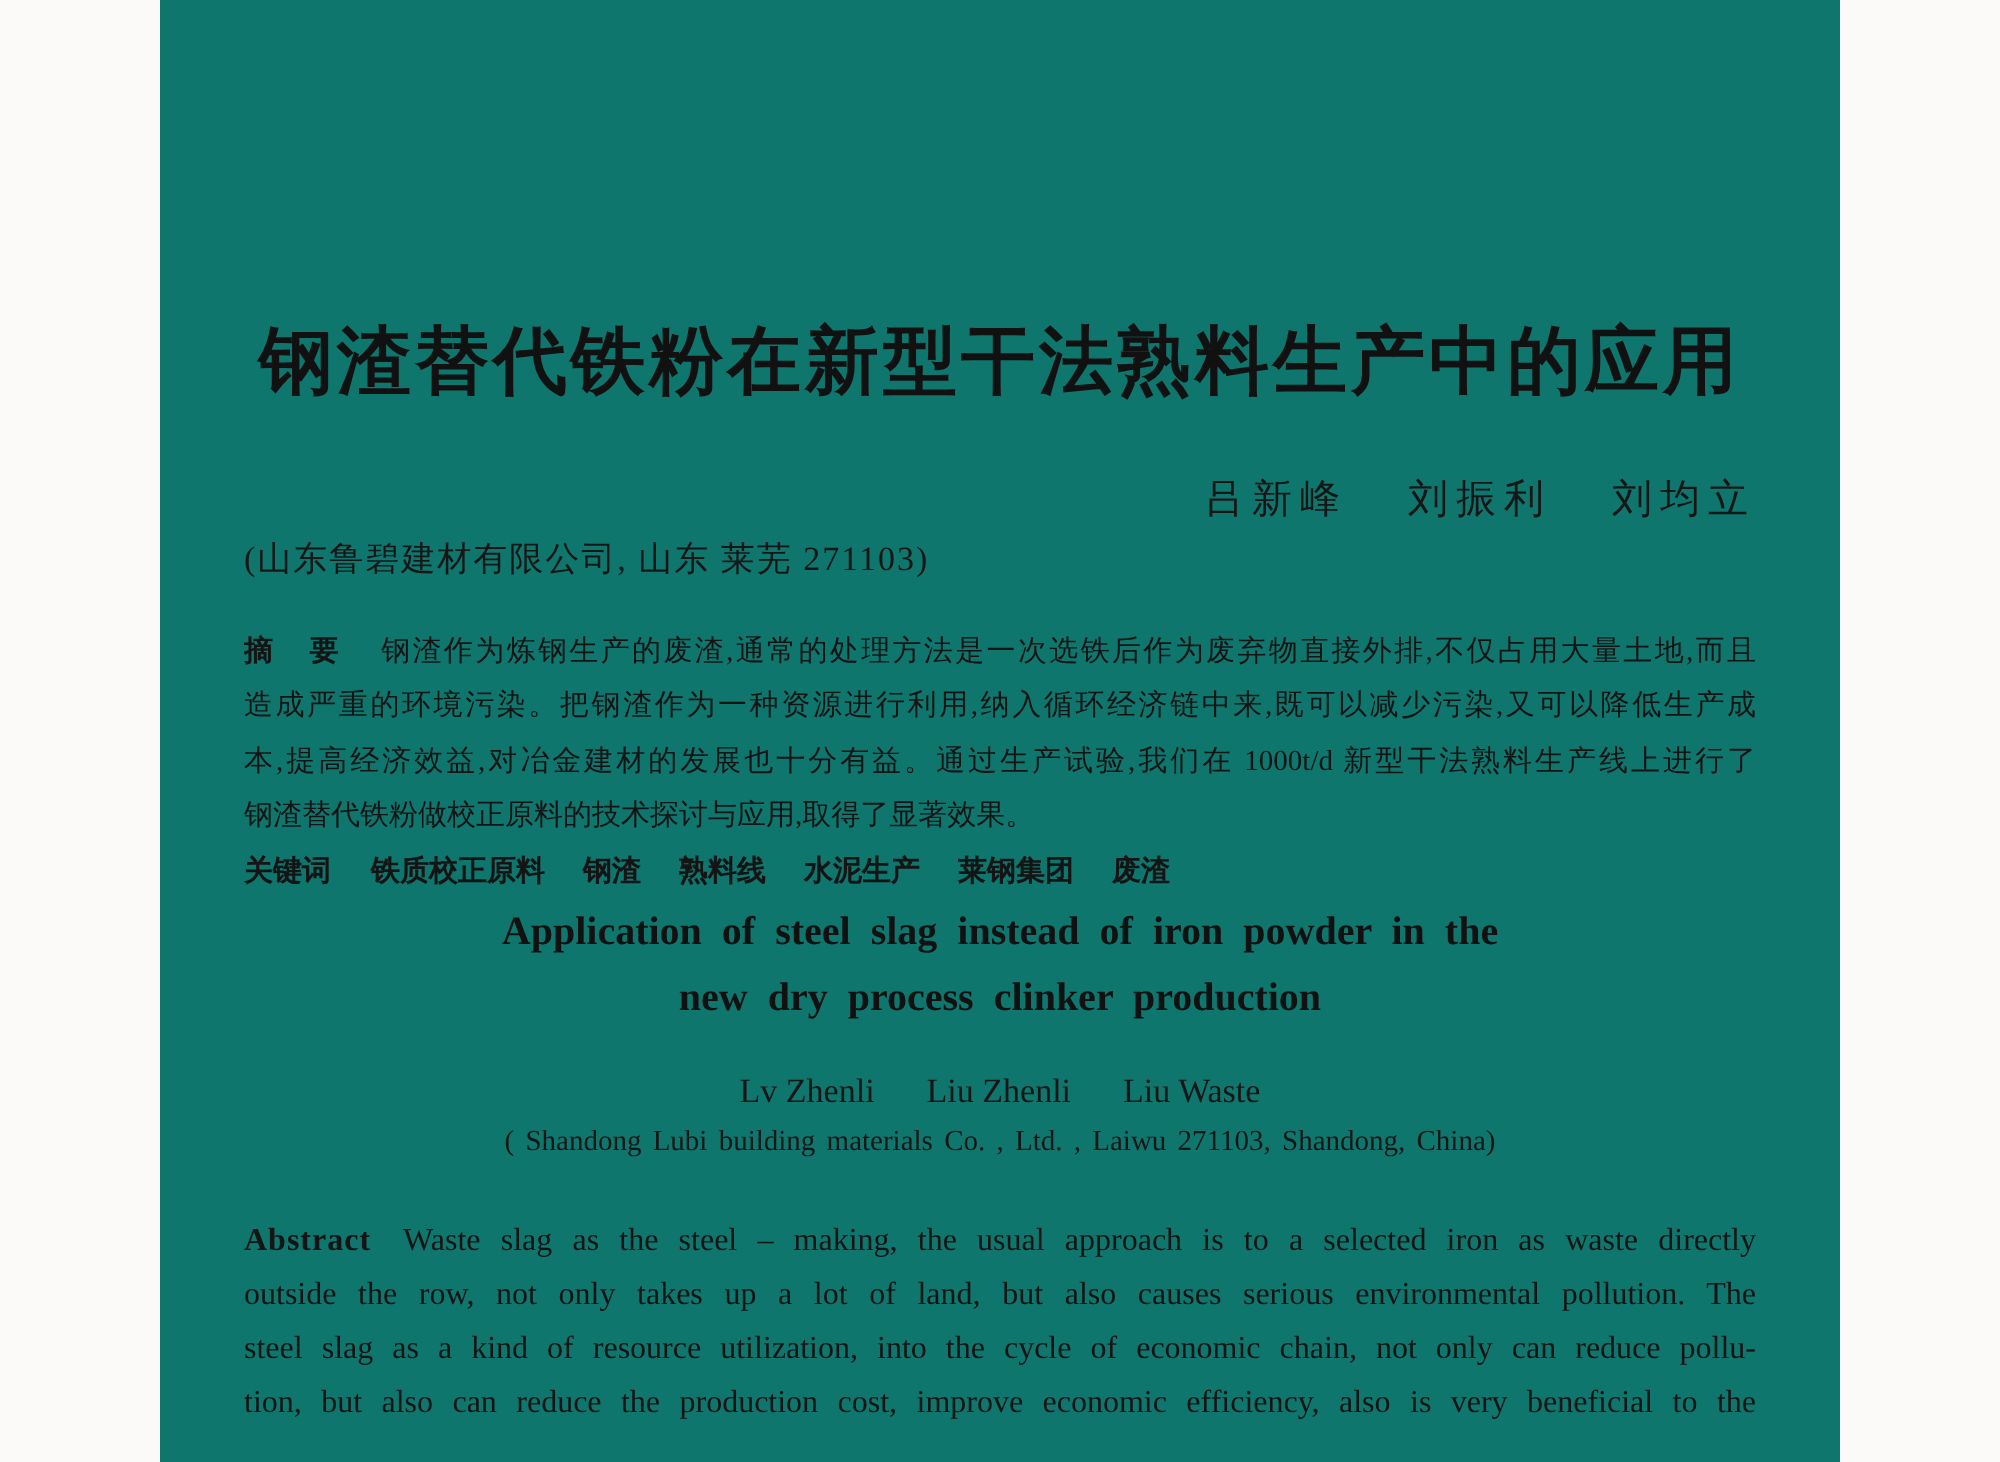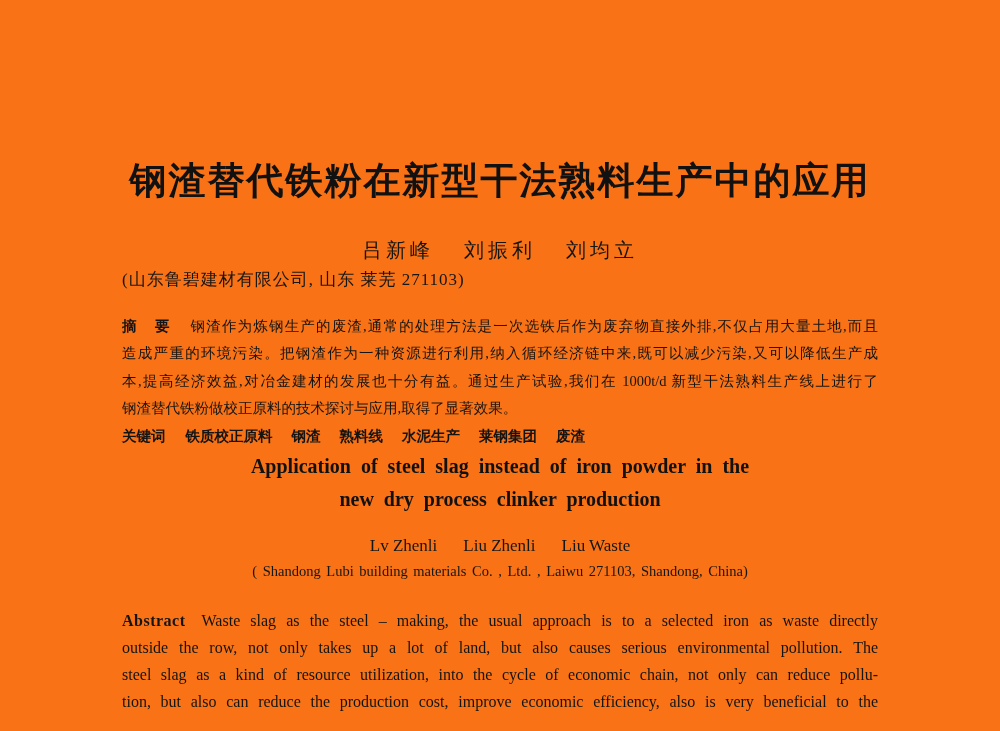--- a/index.html
+++ b/index.html
@@ -2,24 +2,24 @@
 <html><head>
 <meta charset="utf-8">
 <style>
   html, body {
     margin: 0;
     padding: 0;
     background: #fbfaf8;
   }
   .page {
     position: relative;
-    width: 1000px;
+    width: 840px;
     height: 731px;
     margin: 0 auto;
-    background: #f97316;
+    background: #0f766e;
     overflow: hidden;
     color: #1b1b1b;
     box-sizing: border-box;
     padding-top: 158px;
   }
   .content {
     width: 756px;
     margin: 0 auto;
   }
   
@@ -29,21 +29,21 @@
     font-weight: 700;
     font-size: 37px;
     line-height: 46px;
     letter-spacing: 2px;
     color: #111;
   }
   
   .cn-authors {
     margin-top: 33px;
     display: flex;
-    justify-content: center;
+    justify-content: flex-end;
     gap: 30px;
     font-family: "Liberation Serif", "DejaVu Serif", serif;
     font-size: 20px;
     line-height: 26px;
     letter-spacing: 4px;
     color: #161616;
   }
   .cn-affiliation {
     margin-top: 4px;
     text-align: left;

